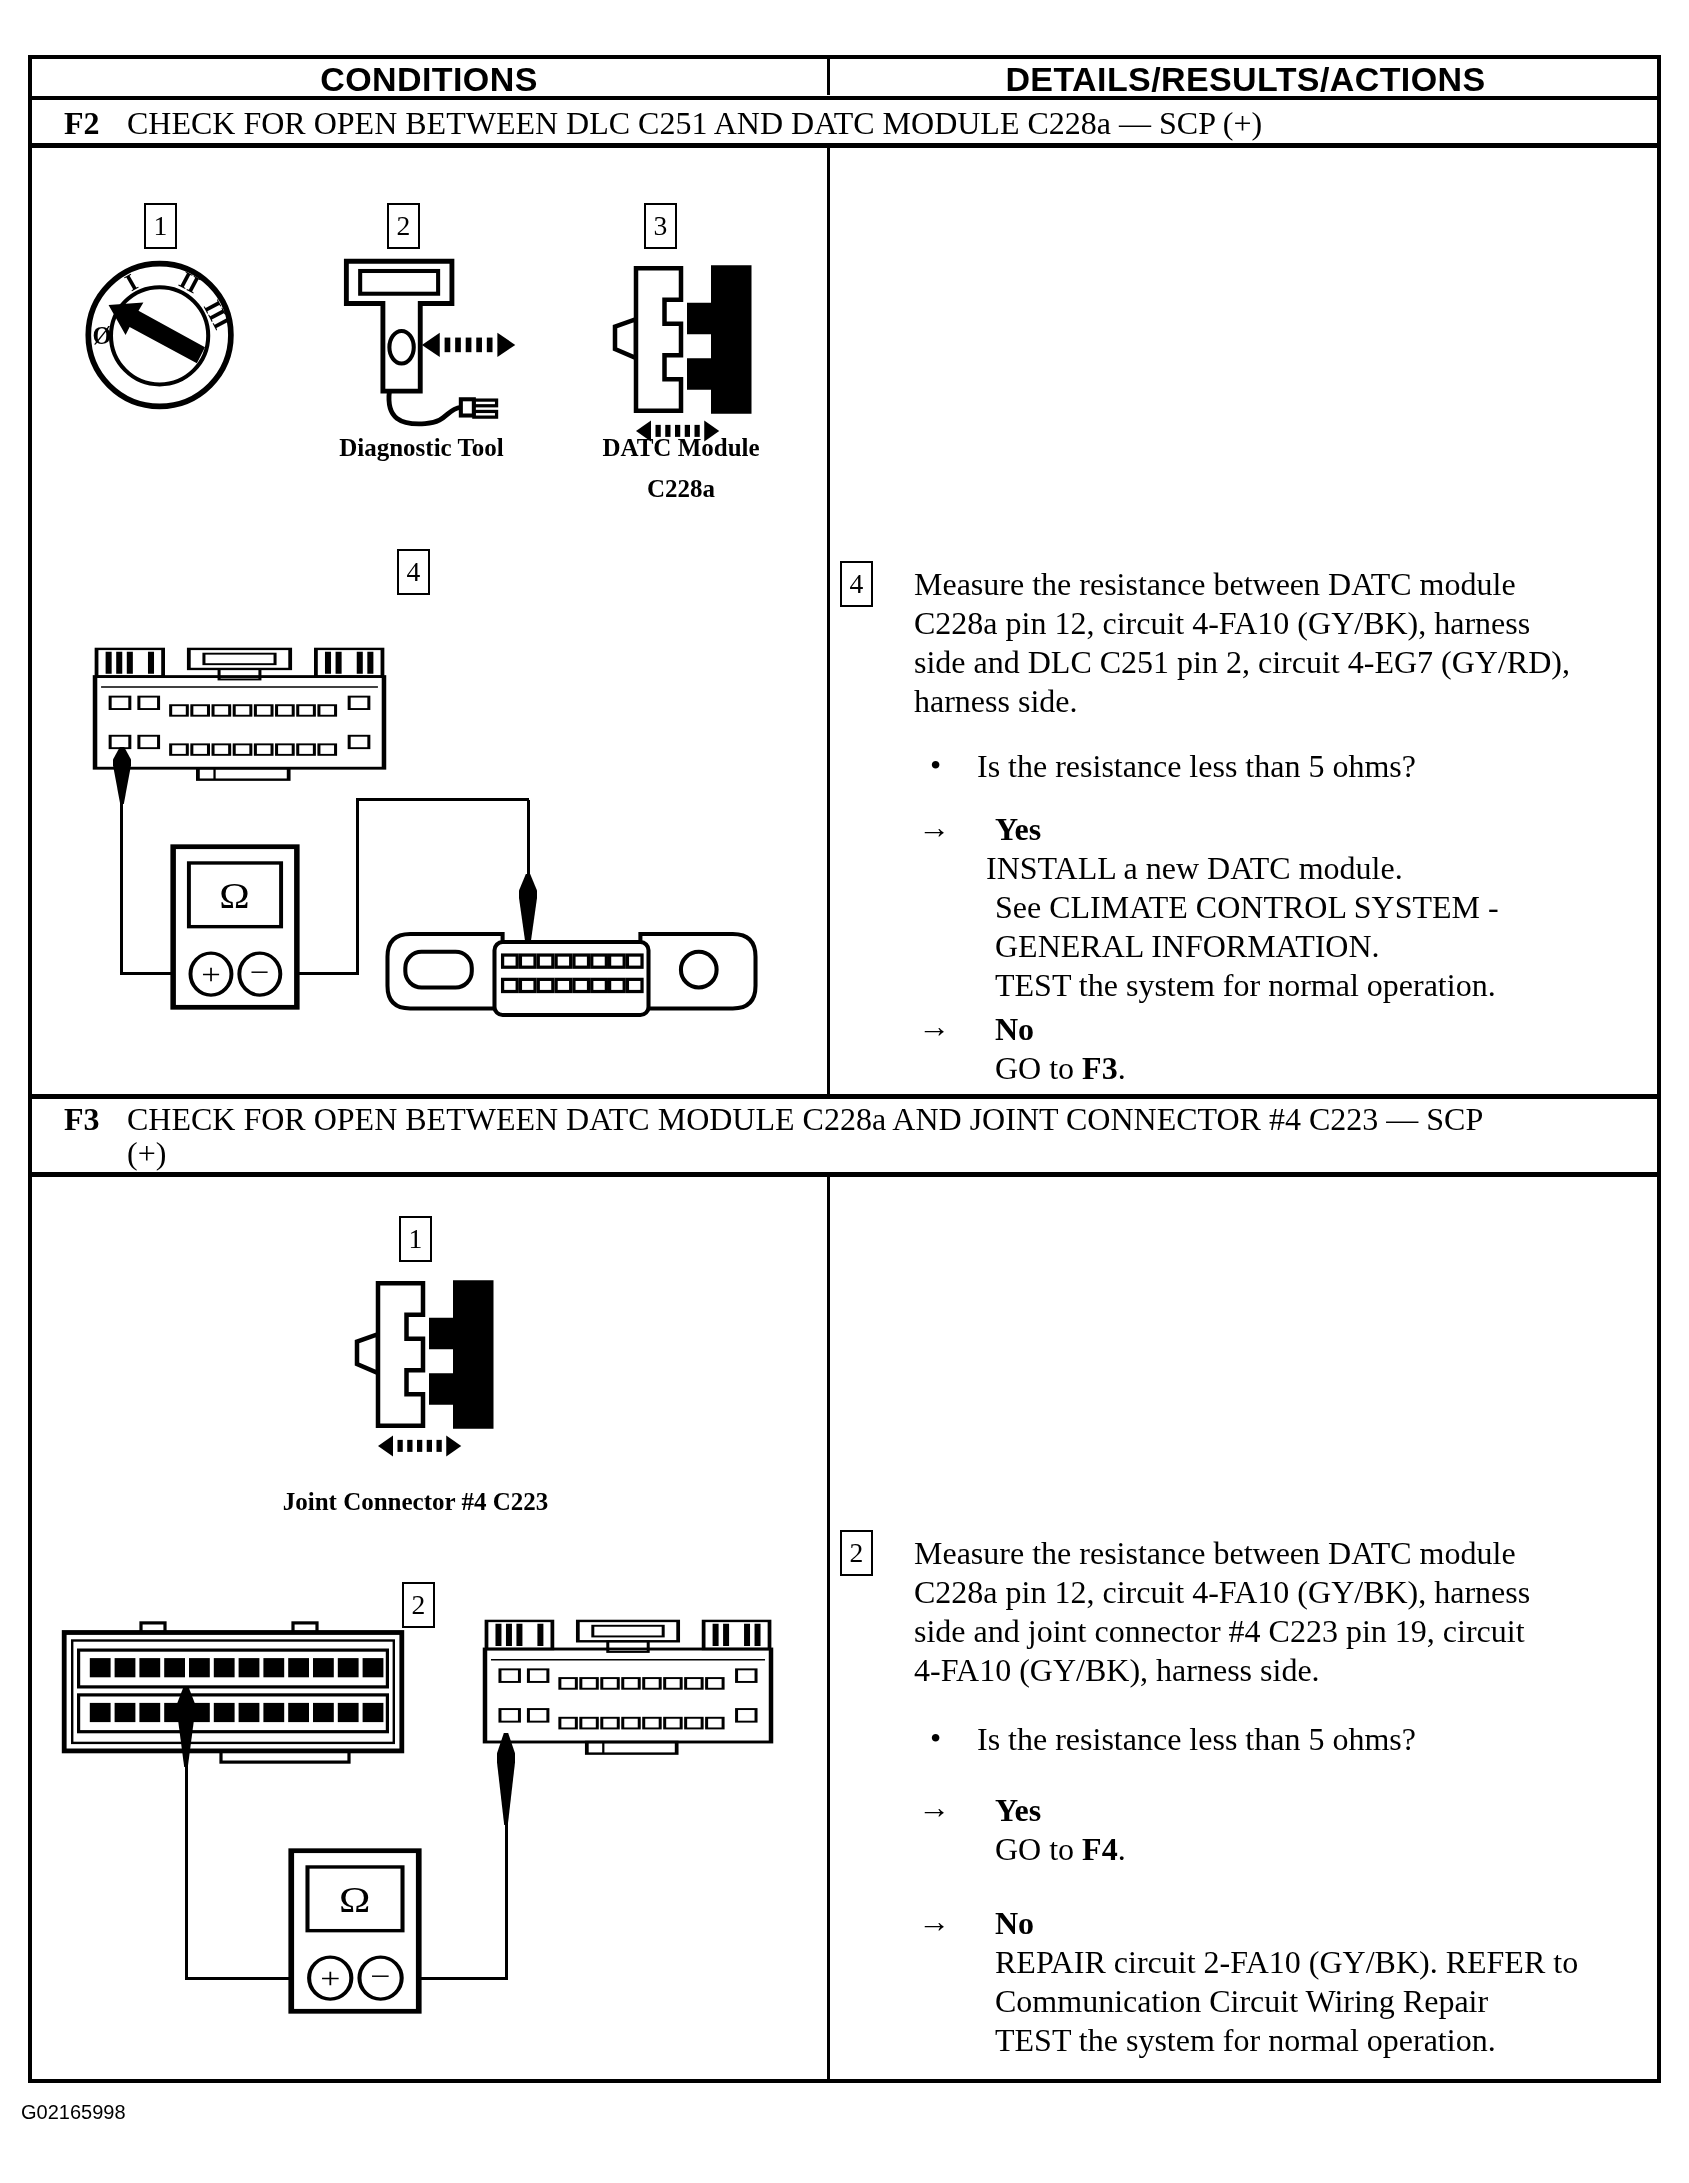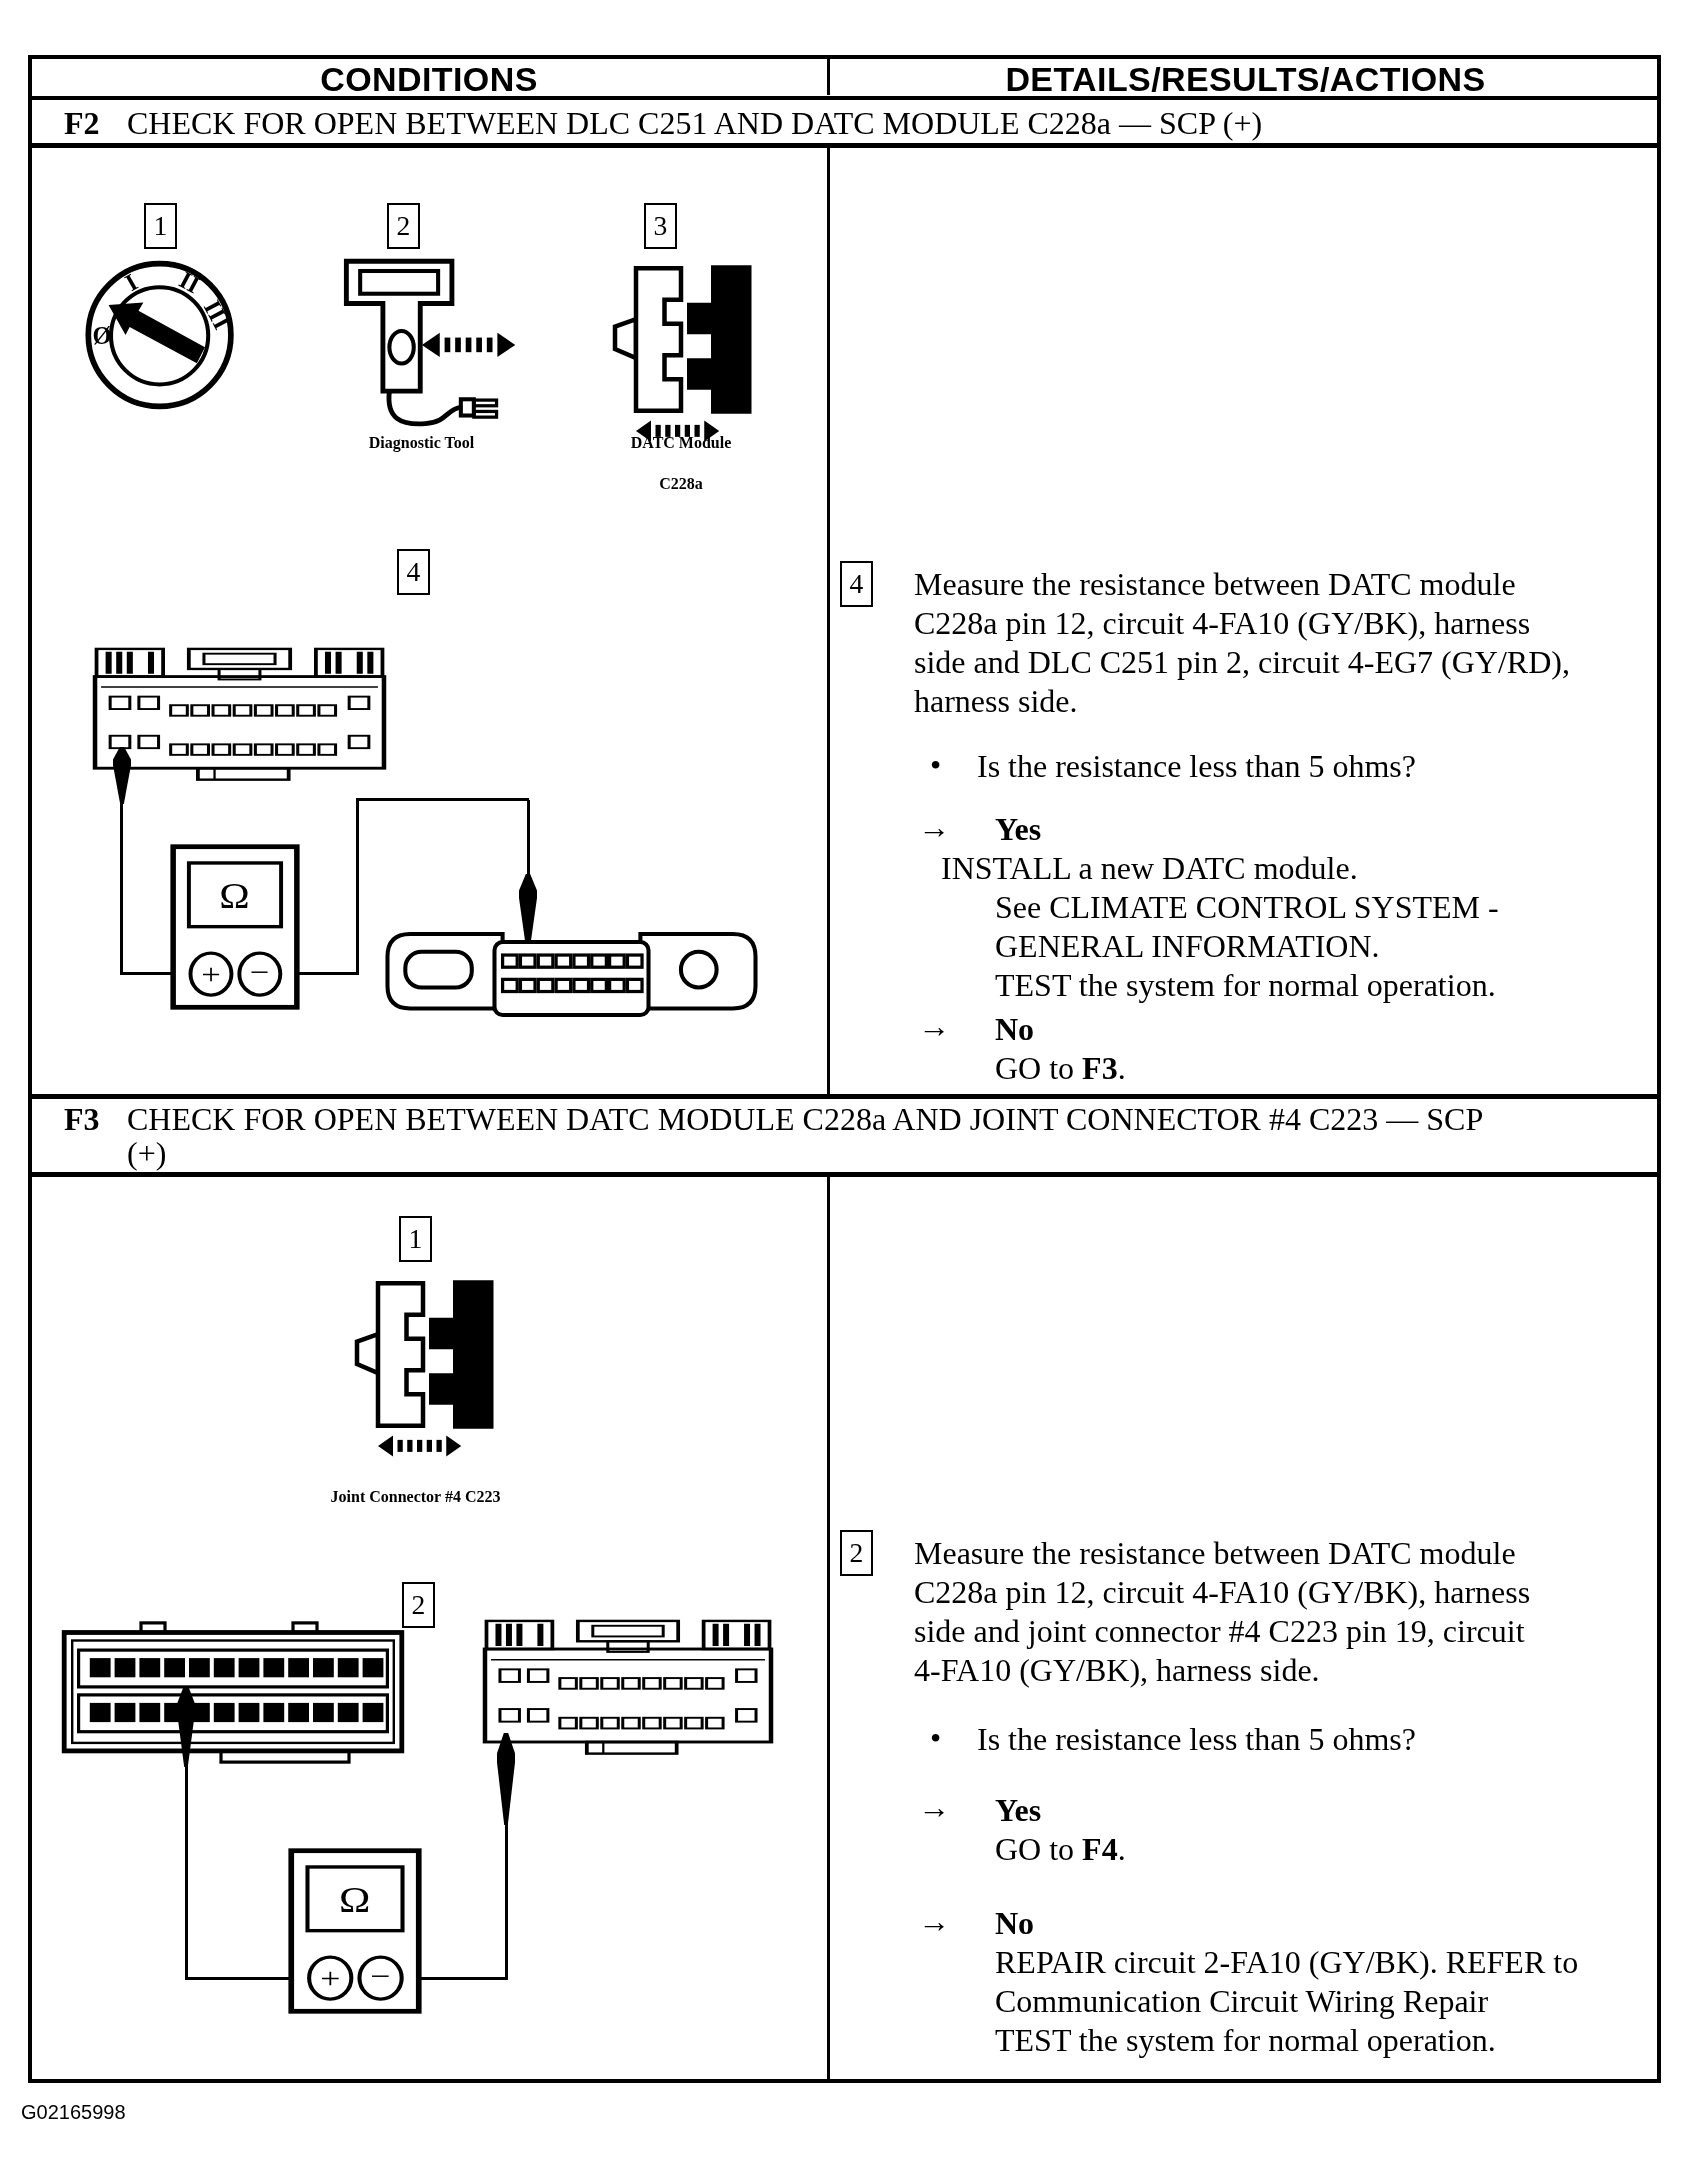--- a/index.html
+++ b/index.html
@@ -11,21 +11,21 @@
   .hdr{position:absolute;font-family:"Liberation Sans",sans-serif;font-weight:bold;
        font-size:34px;text-align:center;letter-spacing:0.4px;white-space:nowrap;}
   .rowtitle{position:absolute;font-size:32px;white-space:nowrap;margin-left:28px;}
   .rowid{font-weight:bold;}
   .t{position:absolute;font-size:32px;line-height:39px;white-space:nowrap;}
   .b{font-weight:bold;}
   .arrow{position:absolute;font-size:32px;white-space:nowrap;}
   .bullet{position:absolute;font-size:32px;}
   .numbox{position:absolute;width:29px;height:42px;border:2.4px solid #000;background:#fff;
           text-align:center;line-height:42px;font-size:27.6px;}
-  .cap{position:absolute;font-weight:bold;font-size:16px;text-align:center;white-space:nowrap;}
+  .cap{position:absolute;font-weight:bold;font-size:25px;text-align:center;white-space:nowrap;}
   .probe{position:absolute;background:#000;
          clip-path:polygon(38% 0,62% 0,100% 22%,100% 32%,60% 100%,40% 100%,0 32%,0 22%);}
   .footer{position:absolute;font-family:"Liberation Sans",sans-serif;font-size:20px;}
   svg{position:absolute;overflow:visible;}
   svg *{vector-effect:none;}
 </style>
 </head>
 <body>
 
 <div class="page">
@@ -187,21 +187,21 @@
 
   <div class="numbox" style="left:840px;top:561px;">4</div>
   <div class="t" style="left:914px;top:565px;">Measure the resistance between DATC module</div>
   <div class="t" style="left:914px;top:604px;">C228a pin 12, circuit 4-FA10 (GY/BK), harness</div>
   <div class="t" style="left:914px;top:643px;">side and DLC C251 pin 2, circuit 4-EG7 (GY/RD),</div>
   <div class="t" style="left:914px;top:682px;">harness side.</div>
   <div class="bullet" style="left:930px;top:747px;">•</div>
   <div class="t" style="left:977px;top:747px;">Is the resistance less than 5 ohms?</div>
   <div class="arrow" style="left:918px;top:809px;">→</div>
   <div class="t b" style="left:995px;top:810px;">Yes</div>
-  <div class="t" style="left:941px;top:849px;">INSTALL a new DATC module.</div>
+  <div class="t" style="left:986px;top:849px;">INSTALL a new DATC module.</div>
   <div class="t" style="left:995px;top:888px;">See CLIMATE CONTROL SYSTEM -</div>
   <div class="t" style="left:995px;top:927px;">GENERAL INFORMATION.</div>
   <div class="t" style="left:995px;top:966px;">TEST the system for normal operation.</div>
   <div class="arrow" style="left:918px;top:1008px;">→</div>
   <div class="t b" style="left:995px;top:1010px;">No</div>
   <div class="t" style="left:995px;top:1049px;"><span>GO to </span><span class="b">F3</span><span>.</span></div>
 
   <div class="rowtitle rowid" style="left:36px;top:1101px;">F3</div>
   <div class="rowtitle" style="left:99px;top:1101px;">CHECK FOR OPEN BETWEEN DATC MODULE C228a AND JOINT CONNECTOR #4 C223 — SCP</div>
   <div class="rowtitle" style="left:99px;top:1135px;">(+)</div>

